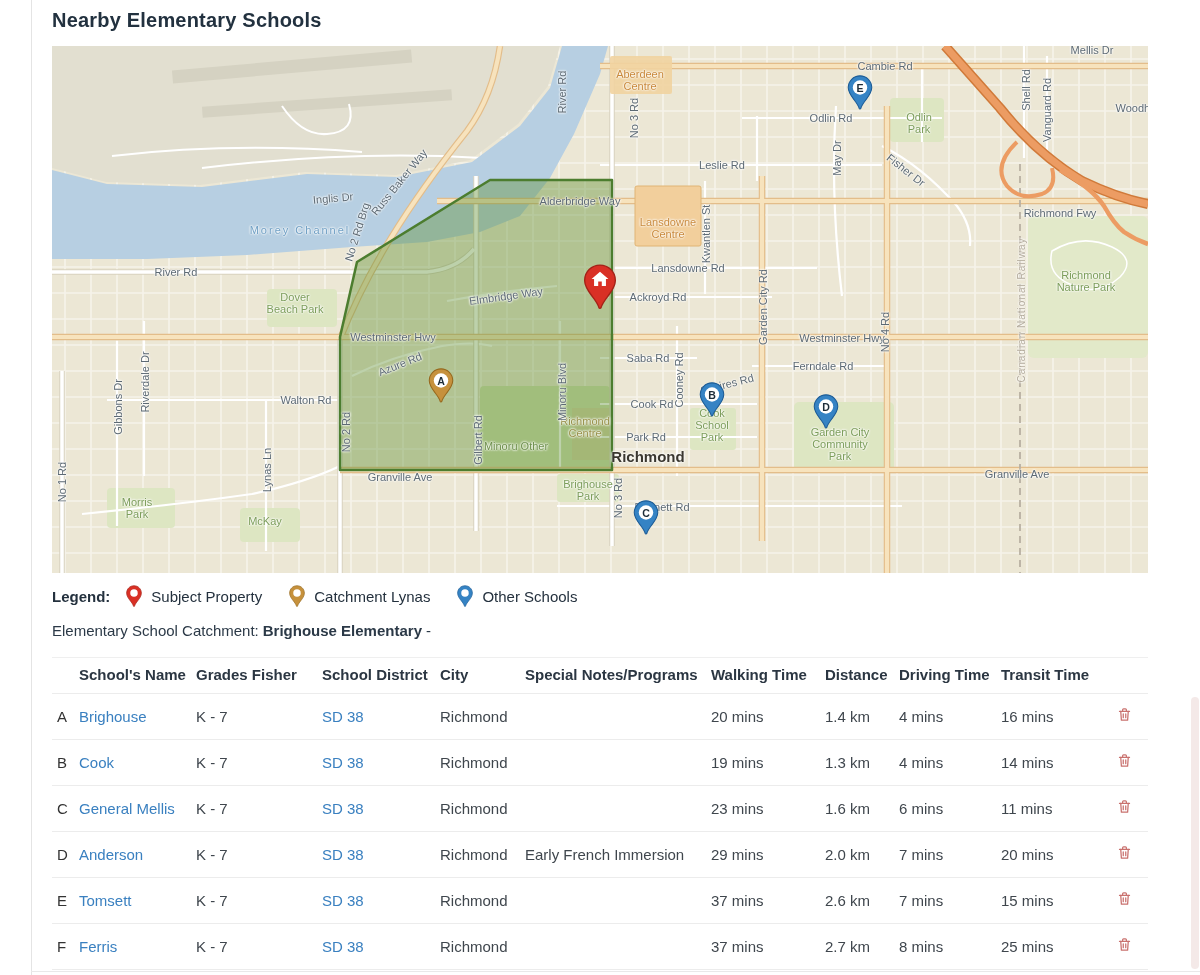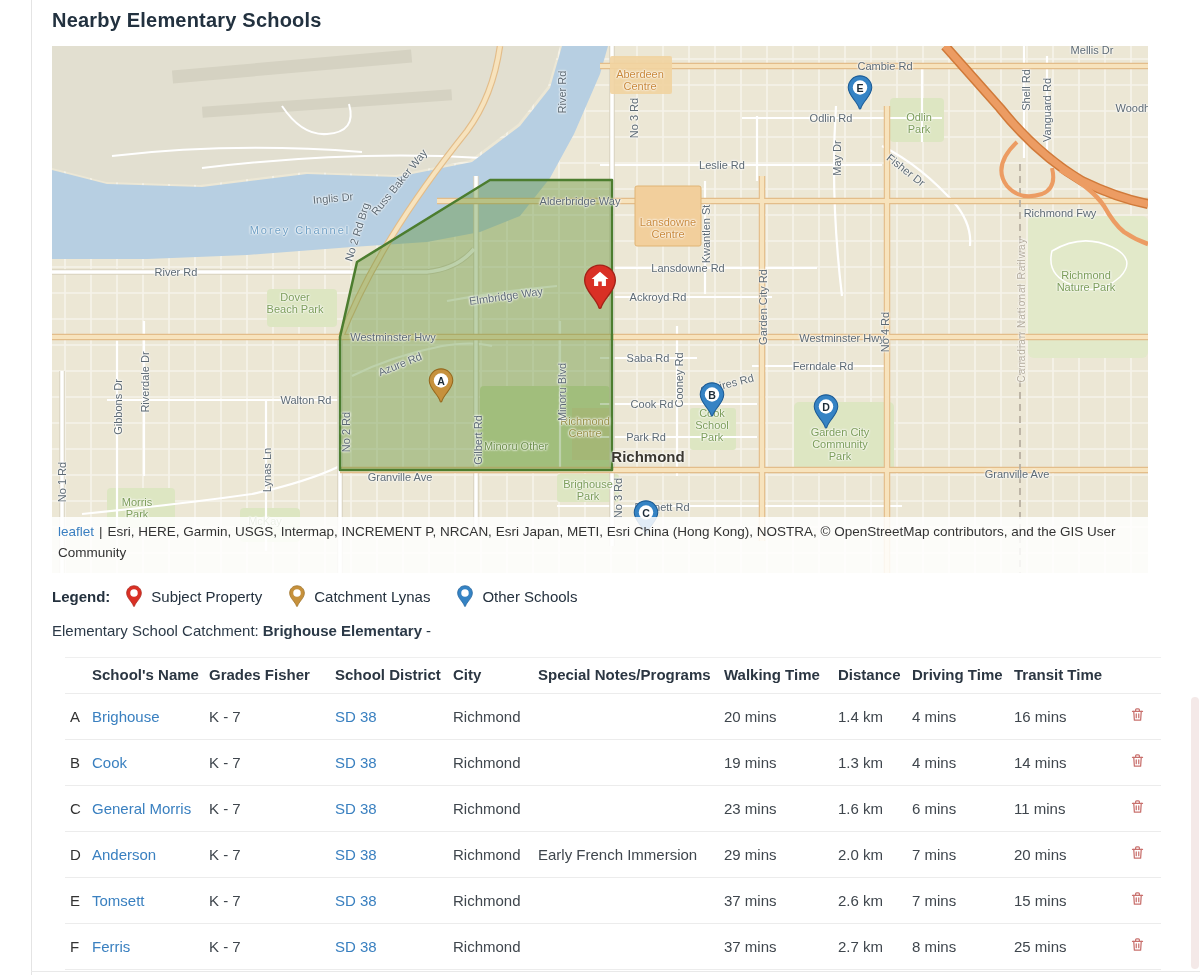--- a/index.html
+++ b/index.html
@@ -40,21 +40,21 @@
   .legend-title{font-weight:700;margin-right:16px;}
   .legend-item{display:flex;align-items:center;margin-right:27px;}
   .legend-item svg{margin-right:9px;}
   .legend-label{color:#24313e;}
 
   .catchment-line{position:absolute;left:52px;top:622px;font-size:15px;color:#2b3947;}
   .catchment-line .bold{font-weight:700;}
   .catchment-line span{margin-right:4px;}
 
   
-  .table-wrap{position:absolute;left:52px;top:657px;width:1096px;border-top:1px solid #efefef;margin-left:13px;}
+  .table-wrap{position:absolute;left:52px;top:657px;width:1096px;border-top:1px solid #efefef;}
   table{width:100%;border-collapse:collapse;table-layout:fixed;font-size:15px;}
   thead th{text-align:left;font-weight:700;color:#2b3642;padding:8px 4px 10px 0;border-bottom:1px solid #ececec;}
   tbody td{padding:13px 4px 13px 0;border-bottom:1px solid #ececec;color:#3f464d;line-height:18px;vertical-align:middle;}
   td.cell-letter{color:#333;padding-left:5px;}
   a.tbl-link{color:#3a80c0;text-decoration:none;cursor:pointer;}
   .del-btn{background:none;border:none;padding:0;cursor:pointer;line-height:0;}
 </style>
 </head>
 <body>
 
@@ -299,23 +299,20 @@
       <div class="map-pin" style="left: 808px; top: 69px;">
     <svg viewBox="0 0 24 34" width="26" height="36">
       <path class="pin-body" d="M12 .8C5.8.8.9 5.7.9 11.9c0 4.3 2.8 8 5.4 11.4 2 2.6 4.1 5.3 5 8.4.1.5 1.2.5 1.4 0 .9-3.1 3-5.8 5-8.4 2.6-3.4 5.4-7.1 5.4-11.4C23.1 5.7 18.2.8 12 .8z" style="fill: rgb(53, 131, 196); stroke: rgb(29, 92, 150);"></path>
       <circle class="pin-hole" cx="12" cy="11.8" r="6.8"></circle>
       <text class="pin-letter" x="12" y="15.6">E</text>
       <path class="pin-house" d="M12 5.6 5.9 10.8h1.8v5.2h3v-3.4h2.6v3.4h3v-5.2h1.8z" style="display: none;"></path>
     </svg>
   </div>
     </div>
 
-  <div class="attribution">
-    <a href="#">leaflet</a><span class="attr-sep">|</span><span>Esri, HERE, Garmin, USGS, Intermap, INCREMENT P, NRCAN, Esri Japan, METI, Esri China (Hong Kong), NOSTRA, © OpenStreetMap contributors, and the GIS User Community</span>
-  </div>
 </div>
 
 <div class="legend">
   <span class="legend-title">Legend:</span>
   <span id="legend-items" style="display:flex;align-items:center;">
       <span class="legend-item">
     <svg viewBox="0 0 24 34" width="16" height="23">
       <path class="pin-body" d="M12 .8C5.8.8.9 5.7.9 11.9c0 4.3 2.8 8 5.4 11.4 2 2.6 4.1 5.3 5 8.4.1.5 1.2.5 1.4 0 .9-3.1 3-5.8 5-8.4 2.6-3.4 5.4-7.1 5.4-11.4C23.1 5.7 18.2.8 12 .8z" style="fill: rgb(217, 48, 37); stroke: rgb(163, 35, 24);"></path>
       <circle class="pin-hole" cx="12" cy="11.8" r="5.6"></circle>
     </svg>
@@ -412,21 +409,21 @@
           <path d="M4 7h16"></path>
                 <path d="M9 7V4.5A1.5 1.5 0 0 1 10.5 3h3A1.5 1.5 0 0 1 15 4.5V7"></path>
           <path d="M6 7l1 14h10l1-14"></path>
                 <path d="M10 11v6M14 11v6"></path>
         </svg>
       </button>
     </td>
   </tr>
         <tr>
     <td class="cell-letter">C</td>
-    <td><a class="tbl-link school-link" href="#">General Morris</a></td>
+    <td><a class="tbl-link school-link" href="#">General Mellis</a></td>
     <td class="cell-grades">K - 7</td>
     <td><a class="tbl-link district-link" href="#">SD 38</a></td>
     <td class="cell-city">Richmond</td>
     <td class="cell-notes"></td>
     <td class="cell-walking">23 mins</td>
     <td class="cell-distance">1.6 km</td>
     <td class="cell-driving">6 mins</td>
     <td class="cell-transit">11 mins</td>
     <td>
       <button class="del-btn">

